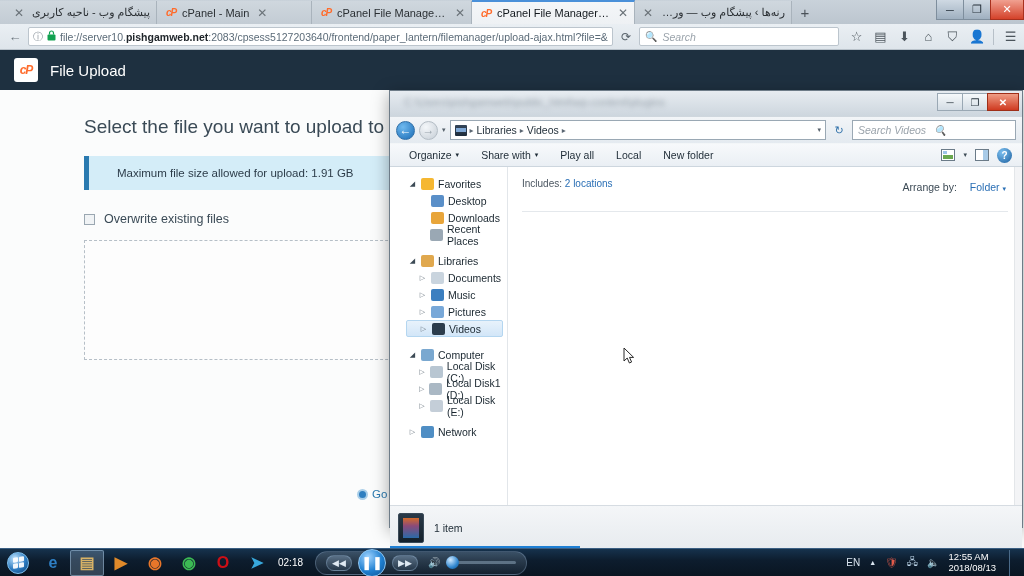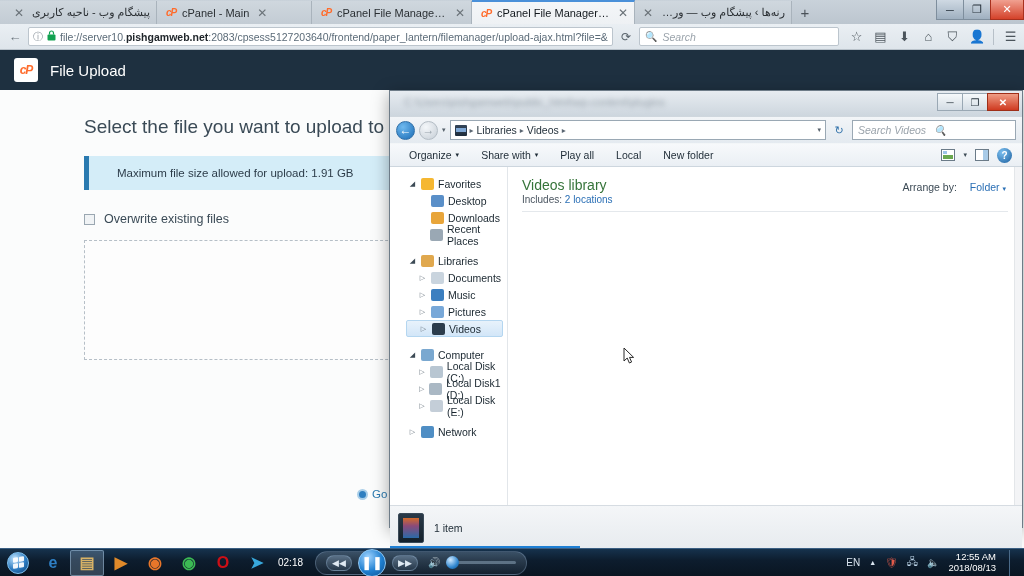--- a/index.html
+++ b/index.html
@@ -204,21 +204,21 @@
           background:linear-gradient(rgba(130,155,180,.5),rgba(50,70,90,.5));
           border:1px solid rgba(150,180,210,.4); }
   .mbtn.play { width:28px; height:28px; border-radius:50%; font-size:13px; color:#fff;
                background:radial-gradient(circle at 35% 28%, #9ed3ff, #1f7fd0 55%, #0d4f8e);
                border:1px solid #8fc8f4; }
   .vol-slide { width:70px; height:3px; background:#5d7285; border-radius:2px; position:relative; }
   .vol-knob { position:absolute; left:0; top:-5px; width:13px; height:13px; border-radius:50%;
               background:radial-gradient(circle at 35% 30%, #cfe9ff, #2f86cf 60%, #0f4a80); }
   .tray { margin-left:auto; display:flex; align-items:center; gap:9px; padding-right:6px;
           color:#dbe6f0; font-size:10px; }
-  .tray-clock { text-align:right; line-height:1.15; color:#fff; font-size:9.5px; }
+  .tray-clock { text-align:left; line-height:1.15; color:#fff; font-size:9.5px; }
   .show-desk { width:9px; height:26px; border-left:1px solid #4a6a88; margin-left:4px; }
 </style>
 </head>
 <body>
 
 <div id="screen">
 
   <div id="firefox">
 
     <div class="tabstrip">
@@ -439,21 +439,20 @@
             <div class="tgap"></div>
             <div class="tnode">
               <span class="tw">▷</span>
               <span class="ti" style="background: rgb(79, 142, 196);"></span>
               <span>Network</span>
             </div>
           </div>
       </div>
 
       <div class="exp-content">
-        <div class="lib-title">Videos library</div>
         <div class="lib-sub">
           <span>Includes:</span>
           <a>2 locations</a>
         </div>
         <div class="arrange">
           <span>Arrange by:</span>
           <b>Folder</b>
           <span style="font-size:7px;color:#2a6fb5">▾</span>
         </div>
         <div class="hr-line"></div>

